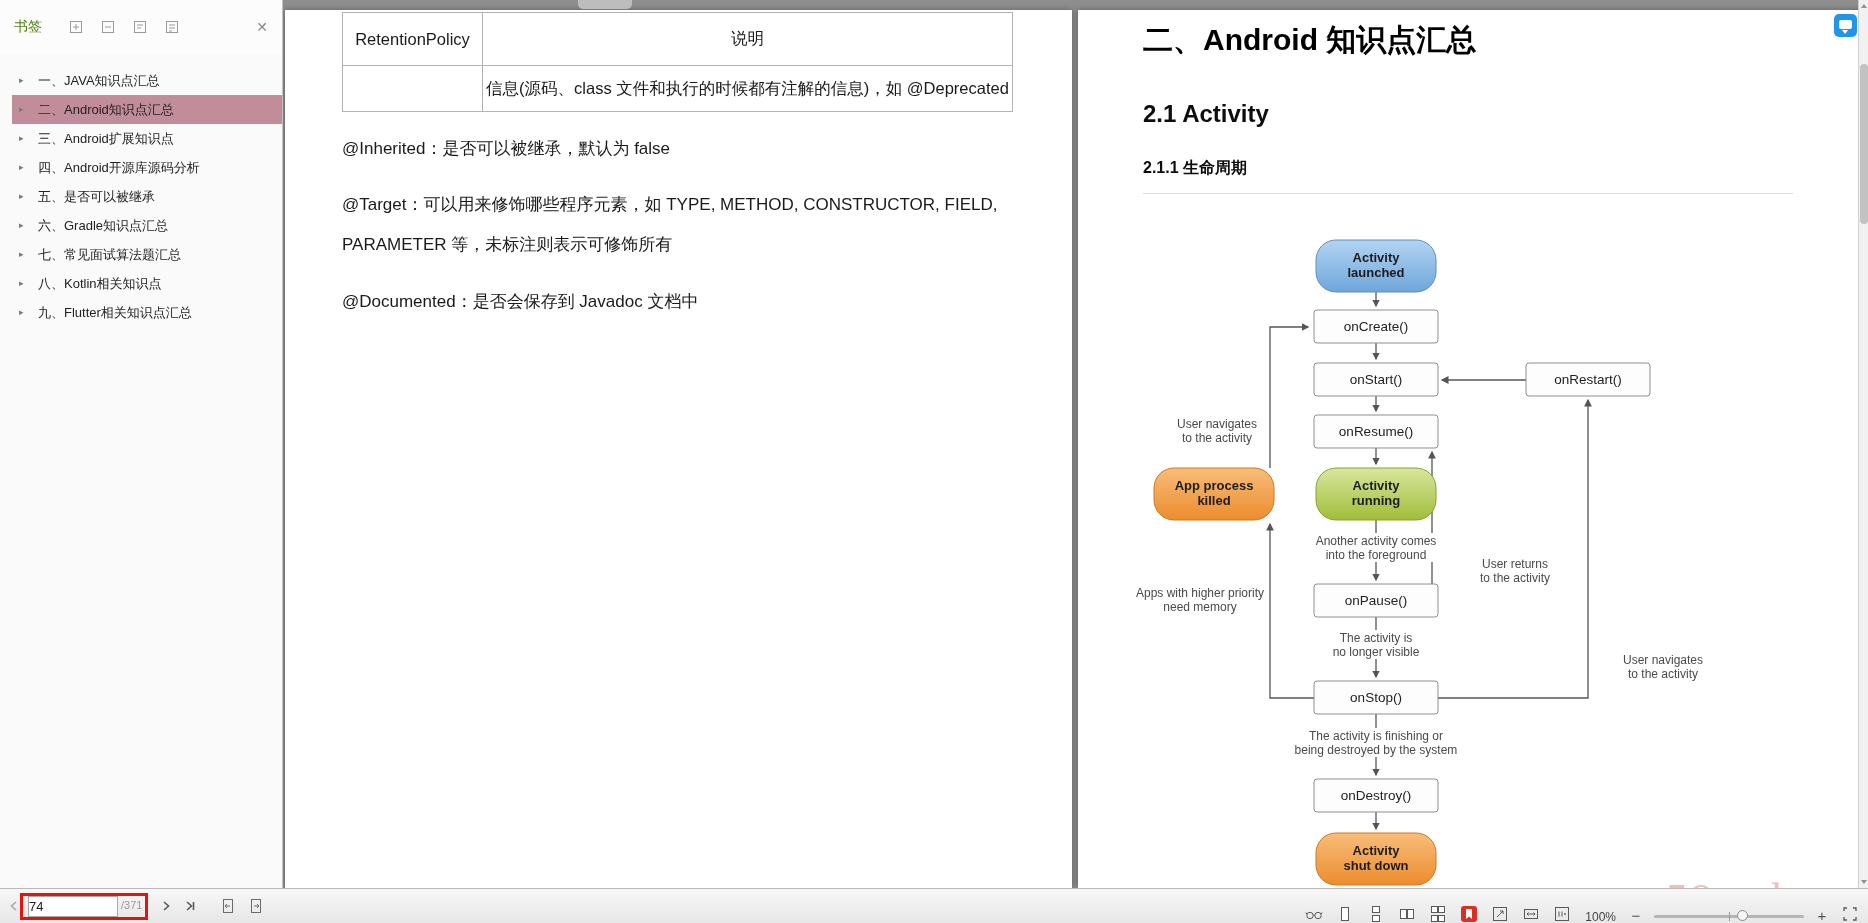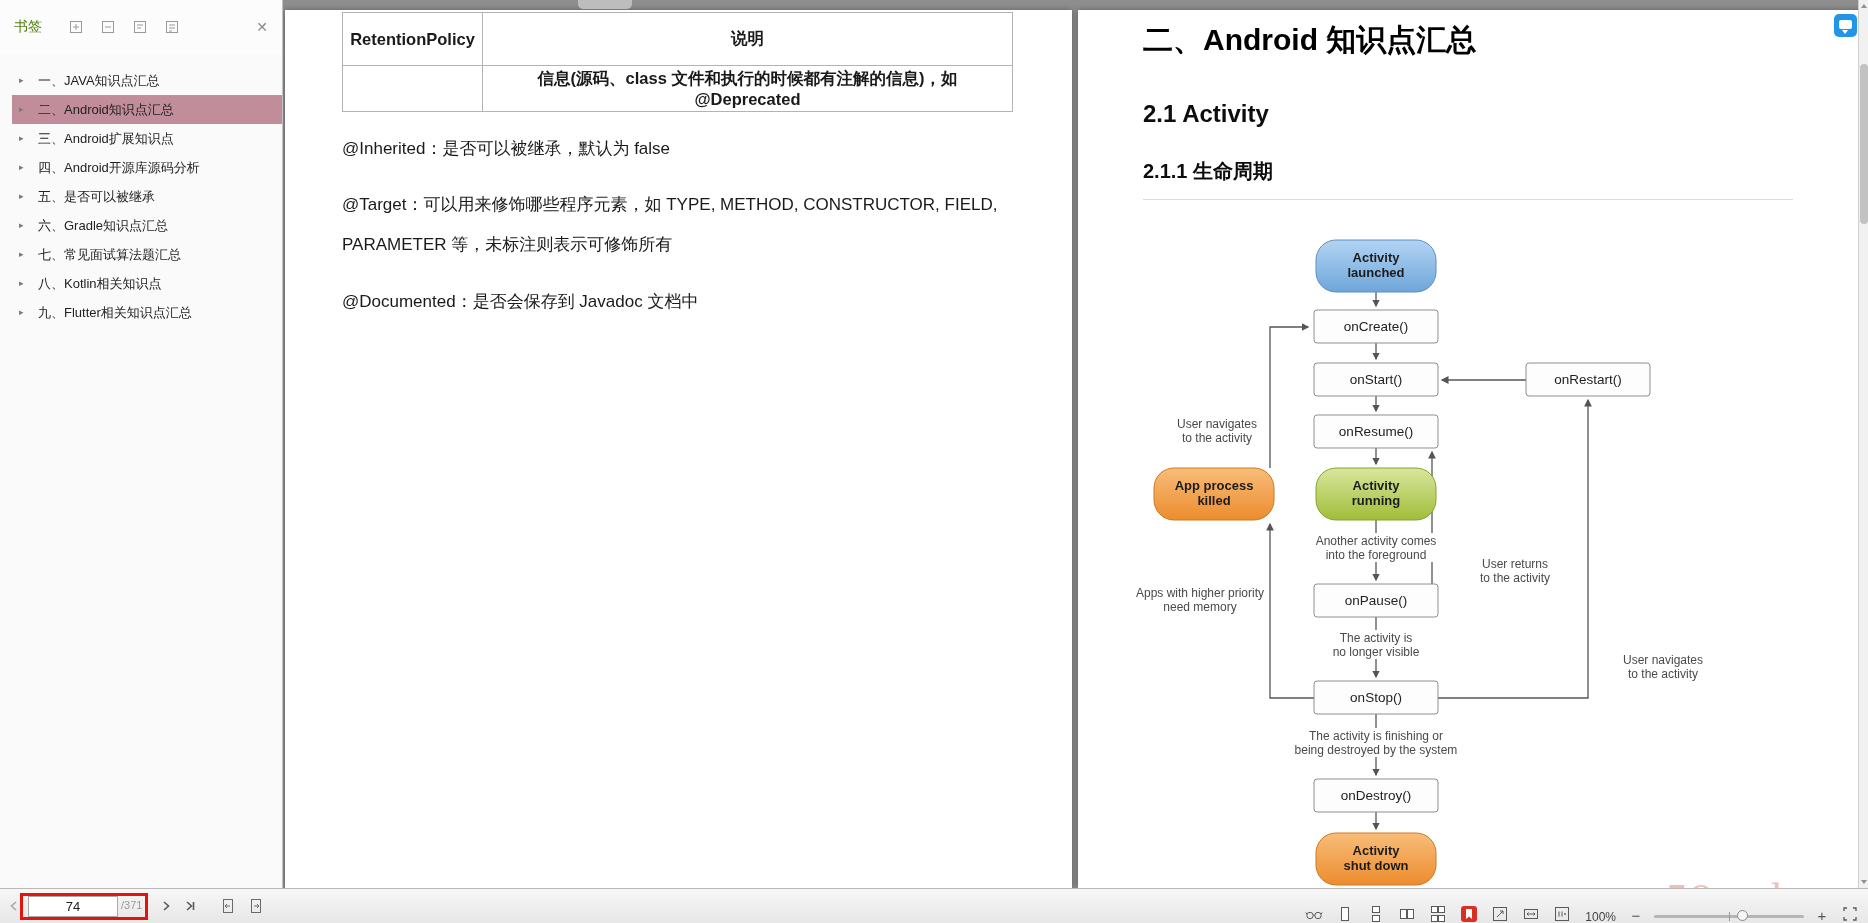--- a/index.html
+++ b/index.html
@@ -22,29 +22,29 @@
   
   .content { position:absolute; left:283px; top:0; right:0; height:888px; background:#8e8e8e; overflow:hidden; }
   .page { position:absolute; top:10px; bottom:0; background:#fff; box-shadow:0 0 6px rgba(0,0,0,.35); overflow:hidden; }
   .page-left { left:2px; width:787px; }
   .page-right { left:795px; width:848px; }
 
   
   .lp-inner { padding:2px 59px 0 57px; color:#1a1a1a; }
   .rp-table { width:671px; border-collapse:collapse; table-layout:fixed; }
   .rp-table th, .rp-table td { border:1px solid #b3b3b3; text-align:center; font-size:16.5px; }
-  .rp-table th { height:53px; font-weight:bold; }
-  .rp-table td { height:46px; font-weight:bold; }
+  .rp-table th { height:53px; font-weight:normal; }
+  .rp-table td { height:46px; font-weight:normal; }
   .col-narrow { width:140px; }
   .para { margin-top:17px; line-height:40px; font-size:17px; color:#1a1a1a; }
 
   
   .page-right h1 { position:absolute; left:65px; top:12px; font-size:30px; line-height:36px; color:#000; font-weight:bold; }
   .page-right h2 { position:absolute; left:65px; top:90px; font-size:24px; color:#0d0d0d; font-weight:bold; }
-  .page-right h3 { position:absolute; left:65px; top:148px; font-size:20px; color:#0d0d0d; font-weight:bold; width:650px; padding-bottom:14px; border-bottom:1px solid #dcdcdc; }
+  .page-right h3 { position:absolute; left:65px; top:148px; font-size:16px; color:#0d0d0d; font-weight:bold; width:650px; padding-bottom:14px; border-bottom:1px solid #dcdcdc; }
   .flow { position:absolute; left:0; top:196px; width:760px; height:690px; }
   .flow text { font-family:"Liberation Sans", sans-serif; }
   .flow .node-label { font-size:13.5px; fill:#222; }
   .flow .big-label { font-size:13px; font-weight:bold; fill:#1c1c1c; }
   .flow .note { font-size:12px; fill:#4a4a4a; }
   .watermark { position:absolute; left:588px; top:864px; font-family:"Liberation Serif", serif; font-size:44px; color:rgba(222,110,100,.45); letter-spacing:2px; }
 
   
   .scrollbar { position:absolute; right:0; top:0; bottom:0; width:10px; background:#f1f1f1; border-left:1px solid #cfcfcf; }
   .sb-arrow { position:absolute; left:0; width:10px; height:12px; }
@@ -57,21 +57,21 @@
   
   .top-handle { position:absolute; left:578px; top:0; width:54px; height:9px; background:#bdbdbd; border-radius:0 0 5px 5px; z-index:6; }
   .float-icon { position:absolute; right:11px; top:14px; width:23px; height:23px; background:#2196e8; border-radius:5px; z-index:9; cursor:pointer; }
   .float-icon::after { content:""; position:absolute; left:5px; top:6px; width:13px; height:9px; background:#fff; border-radius:2px; }
   .float-icon::before { content:""; position:absolute; left:8px; bottom:3px; border-left:3px solid transparent; border-right:3px solid transparent; border-top:4px solid #fff; z-index:1; }
 
   
   .statusbar { position:absolute; left:0; right:0; bottom:0; height:35px; background:linear-gradient(#f7f7f7,#e7e7e7); border-top:1px solid #b9b9b9; z-index:10; }
   .tb-icon { display:inline-flex; align-items:center; justify-content:center; width:20px; height:20px; cursor:pointer; }
   .annotation-box { position:absolute; left:20px; top:4px; width:128px; height:27px; border:3px solid #e0160e; }
-  .page-input { position:absolute; left:28px; top:7px; width:90px; height:21px; background:#fff; border:1px solid #a8a8a8; font-size:13px; color:#222; text-align:center; line-height:19px; cursor:text; }
+  .page-input { position:absolute; left:28px; top:7px; width:90px; height:21px; background:#fff; border:1px solid #a8a8a8; font-size:13px; color:#222; text-align:left; line-height:19px; cursor:text; }
   .page-total { position:absolute; left:121px; top:10px; font-size:11px; color:#9a9a9a; }
   .right-cluster { position:absolute; right:8px; top:0; height:35px; display:flex; align-items:flex-end; gap:11px; }
   .zoom-label { font-size:12px; color:#444; margin:0 2px; }
   .zoom-glyph { font-size:15px; color:#555; width:14px; text-align:center; cursor:pointer; }
   .slider { position:relative; width:150px; height:16px; cursor:pointer; }
   .slider .track { position:absolute; left:0; right:0; top:7px; height:3px; background:#b5b5b5; border-radius:2px; }
   .slider .tick { position:absolute; left:50%; top:4px; width:1px; height:9px; background:#9a9a9a; }
   .slider .knob { position:absolute; left:55%; top:2px; width:11px; height:11px; background:#f6f6f6; border:1px solid #8a8a8a; border-radius:50%; }
 </style>
 </head>

